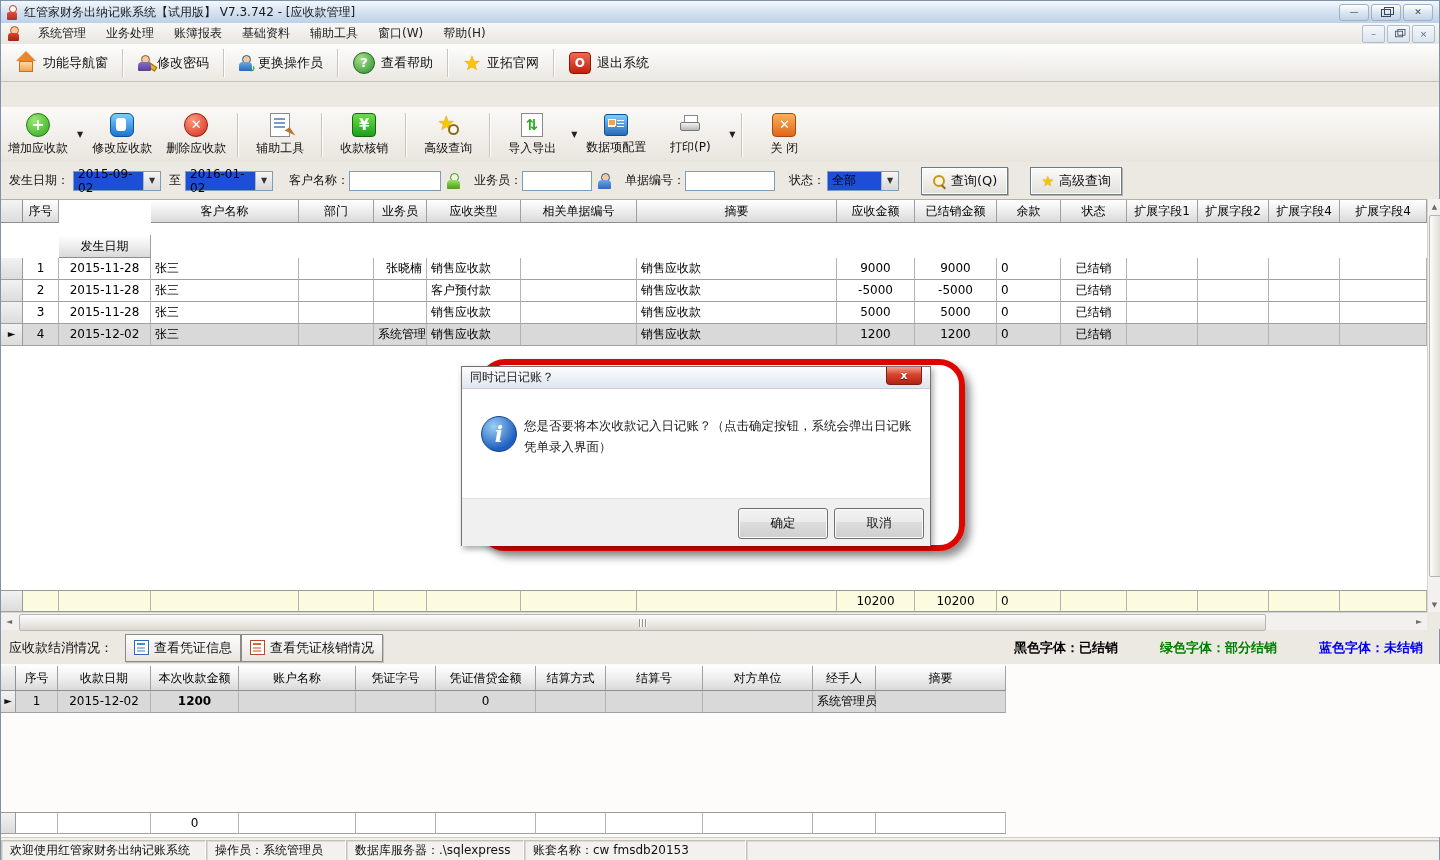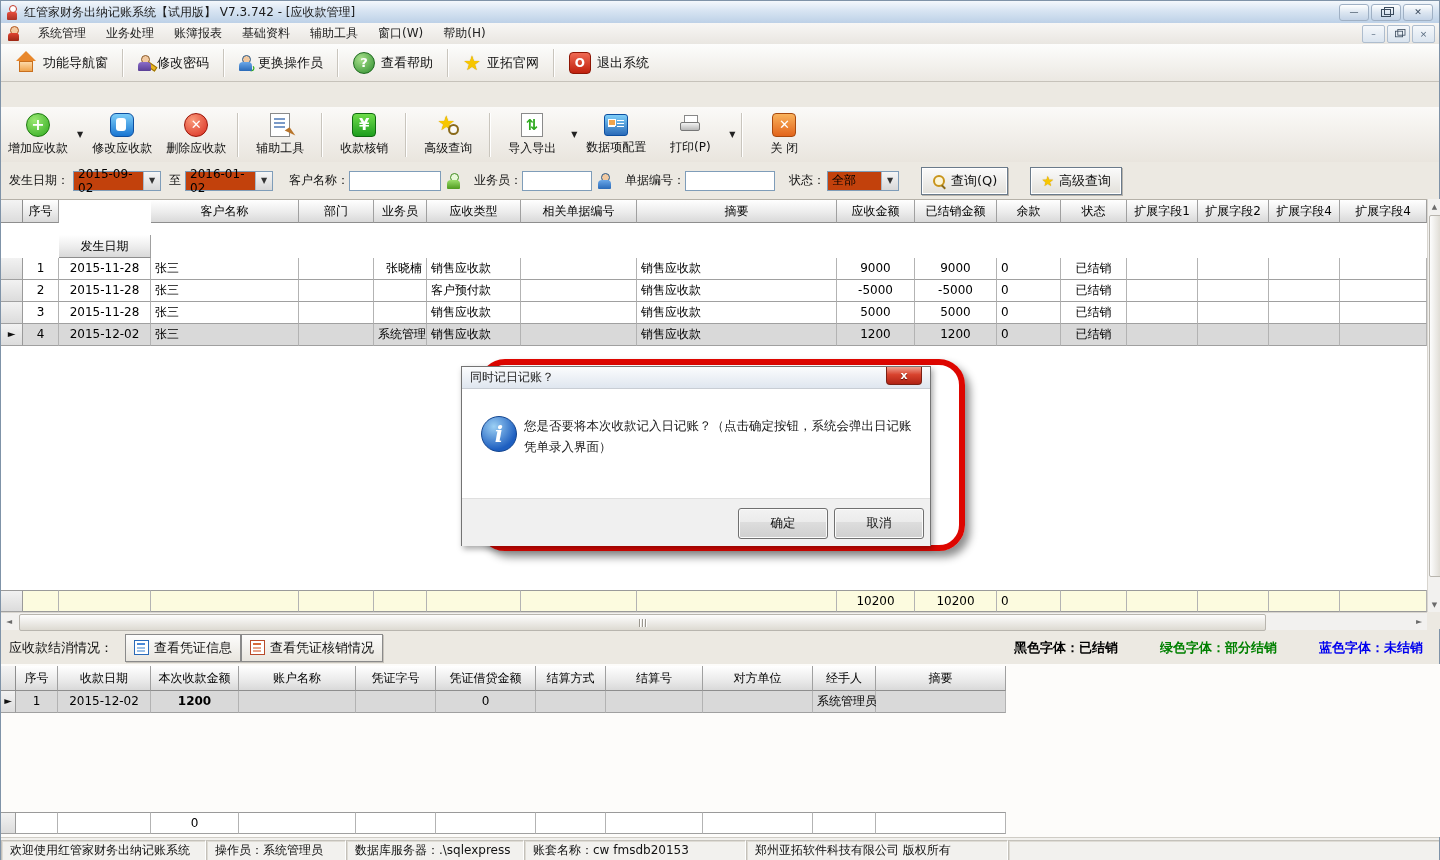--- a/index.html
+++ b/index.html
@@ -84,21 +84,21 @@
   .config-icon::before{content:'';position:absolute;left:3px;top:4px;width:6px;height:5px;background:#f0a44c;border:1px solid #fff;}
   .config-icon::after{content:'';position:absolute;left:12px;top:5px;width:7px;height:1px;background:#fff;box-shadow:0 3px 0 #fff,0 6px 0 #fff,-9px 6px 0 #fff;}
   .print-icon{width:22px;height:22px;position:relative;}
   .print-icon::before{content:'';position:absolute;left:5px;top:1px;width:12px;height:7px;background:#fff;border:1px solid #888;}
   .print-icon::after{content:'';position:absolute;left:1px;top:8px;width:20px;height:9px;background:linear-gradient(#f2f2f2,#b8b8b8);border:1px solid #777;border-radius:2px;box-sizing:border-box;}
   .closea-icon{border-radius:4px;background:linear-gradient(#f9b25c,#e2641b);border:1px solid #a8490e;font-size:13px;width:22px;height:22px;}
 
   
   .filterbar{position:absolute;left:0;top:161px;width:100%;height:37px;background:#ece9e2;display:flex;align-items:center;border-bottom:1px solid #cfccc5;}
   .f-label{margin-left:8px;color:#111;}
-  .combo{height:20px;background:#c2410c;border:1px solid #7f9db9;display:flex;align-items:center;box-sizing:border-box;}
+  .combo{height:20px;background:#1d4ed8;border:1px solid #7f9db9;display:flex;align-items:center;box-sizing:border-box;}
   .combo .val{flex:1;padding:0 4px;font-size:12px;}
   .combo .dd{width:16px;height:100%;background:linear-gradient(#f6f6f6,#d8d8d8);border-left:1px solid #a8b8c8;display:flex;align-items:center;justify-content:center;font-size:8px;color:#333;}
   .tbox{height:20px;background:#fff;border:1px solid #7f9db9;box-sizing:border-box;padding:0 4px;}
   .fbtn{height:26px;border:1px solid #6a7a8a;background:linear-gradient(#fbfbfb,#e2e0da);box-shadow:inset 0 0 0 1px #fff, 1px 1px 0 #b8b4ac;display:flex;align-items:center;gap:5px;padding:0 10px;font-size:13px;color:#111;}
   .mag-icon{width:14px;height:14px;position:relative;}
   .mag-icon::before{content:'';position:absolute;left:1px;top:1px;width:8px;height:8px;border:2px solid #c8941a;border-radius:50%;background:#fdf6d8;}
   .mag-icon::after{content:'';position:absolute;right:0;bottom:0;width:5px;height:2px;background:#8a6a1a;transform:rotate(45deg);}
   .star-s{font-size:14px;color:#f7c600;text-shadow:0 0 1px #b8860b;line-height:14px;}
 
   
@@ -520,21 +520,20 @@
         <div class="gcell grid-td a-r" style="width: 63px;"></div>
         <div class="gcell grid-td a-l" style="width: 130px;"></div>
       </div>
   </div>
 
   <div class="statusbar">
     <div class="sb-seg" style="width:205px;">欢迎使用红管家财务出纳记账系统</div>
     <div class="sb-seg" style="width:140px;">操作员：系统管理员</div>
     <div class="sb-seg" style="width:178px;">数据库服务器：.\sqlexpress</div>
     <div class="sb-seg" style="width:222px;">账套名称：cw fmsdb20153</div>
-    <div class="sb-seg" style="width:262px;">郑州亚拓软件科技有限公司 版权所有</div>
     <div class="sb-seg" style="flex:1;border-right:none;"></div>
   </div>
 
   <div class="annotation"></div>
   <div class="dialog">
     <div class="dlg-title">
       <span>同时记日记账？</span>
       <div class="dlg-close">
           <span>x</span>
         </div>

